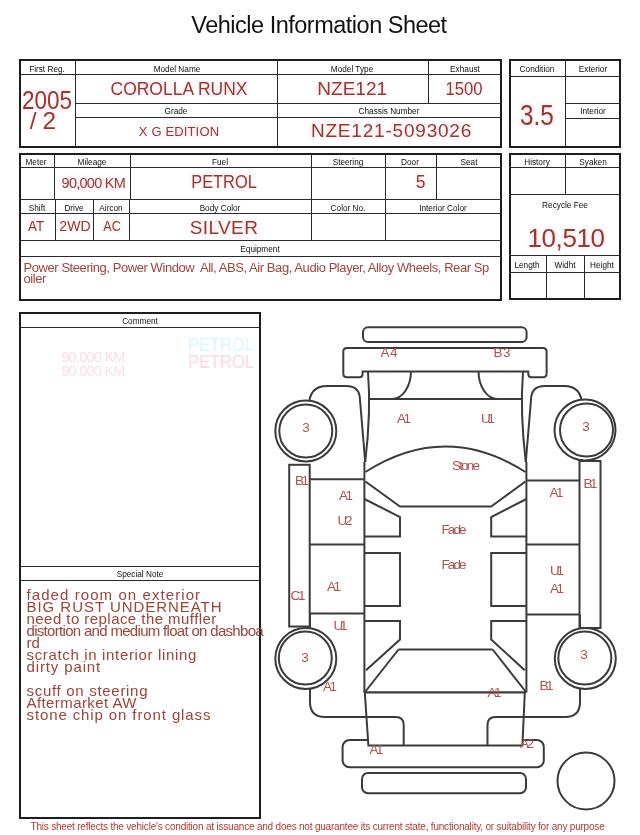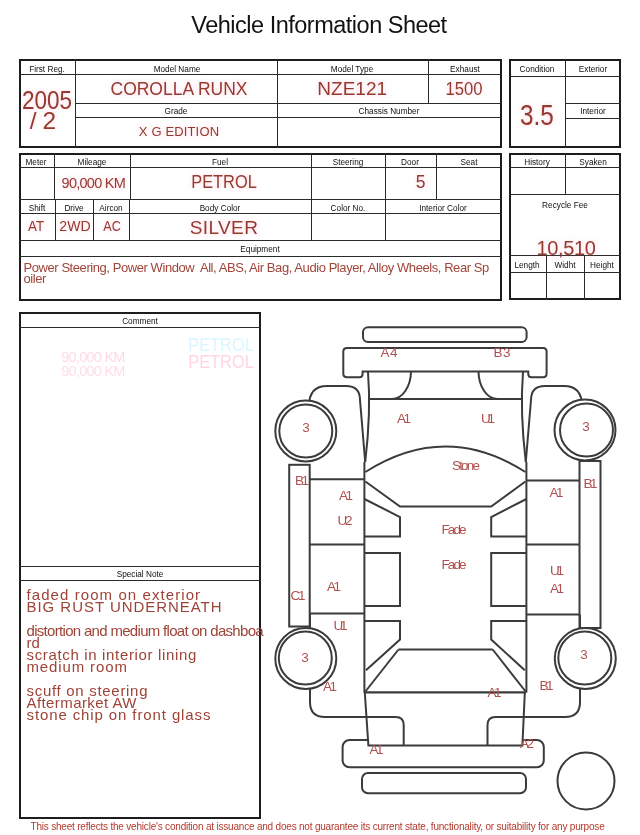--- a/index.html
+++ b/index.html
@@ -50,20 +50,21 @@
 <div class="t rv" style="left:352.2px;top:88.5px;font-size:19px;">NZE121</div>
 
 <div class="t rv" style="left:464px;top:88.5px;font-size:19px;transform:translate(-50%,-50%) scaleX(.875);">1500</div>
 
 <div class="t hd" style="left:176px;top:110px;">Grade</div>
 
 <div class="t hd" style="left:389px;top:110px;">Chassis Number</div>
 
 <div class="t rv" style="left:179px;top:131px;font-size:13px;letter-spacing:.15px;">X G EDITION</div>
 
+<div class="t rv" style="left:391.5px;top:131.3px;font-size:19px;letter-spacing:.8px;">NZE121-5093026</div>
 
 <div class="box" style="left:509px;top:59px;width:112px;height:89px;"></div>
 
 <div class="vl" style="left:565px;top:59px;height:89px;"></div>
 
 <div class="hl" style="left:509px;top:76px;width:112px;"></div>
 
 <div class="hl" style="left:565px;top:103px;width:56px;"></div>
 
 <div class="hl" style="left:565px;top:118px;width:56px;"></div>
@@ -165,21 +166,21 @@
 <div class="vl" style="left:546px;top:255px;height:45px;"></div>
 
 <div class="vl" style="left:584px;top:255px;height:45px;"></div>
 
 <div class="t hd" style="left:537px;top:160.5px;">History</div>
 
 <div class="t hd" style="left:593px;top:160.5px;">Syaken</div>
 
 <div class="t hd" style="left:565px;top:203.5px;">Recycle Fee</div>
 
-<div class="t rv" style="left:566px;top:248px;font-size:20px;letter-spacing:-.4px;">10,510</div>
+<div class="t rv" style="left:566px;top:238px;font-size:26px;letter-spacing:-.4px;">10,510</div>
 
 <div class="t hd" style="left:527px;top:264px;">Length</div>
 
 <div class="t hd" style="left:565px;top:264px;">Widht</div>
 
 <div class="t hd" style="left:602px;top:264px;">Height</div>
 
 <div class="box" style="left:19px;top:312px;width:242px;height:507px;"></div>
 
 <div class="hl" style="left:19px;top:327px;width:242px;"></div>
@@ -196,25 +197,25 @@
 
 <div class="hl" style="left:19px;top:566px;width:242px;"></div>
 
 <div class="hl" style="left:19px;top:580px;width:242px;"></div>
 
 <div class="t hd" style="left:140px;top:573.3px;">Special Note</div>
 
 <div style="position:absolute;left:26.5px;top:589px;font-size:15px;line-height:12.05px;color:#9e4337;white-space:nowrap;">
 <span style="letter-spacing:1.08px;">faded room on exterior</span><br>
 <span style="letter-spacing:.96px;">BIG RUST UNDERNEATH</span><br>
-<br>
+<span style="letter-spacing:.45px;">need to replace the muffler</span><br>
 <span style="letter-spacing:-.69px;">distortion and medium float on dashboa</span><br>
 <span>rd</span><br>
 <span style="letter-spacing:.66px;">scratch in interior lining</span><br>
-<span style="letter-spacing:.87px;">medium room</span><br>
+<span style="letter-spacing:.87px;">dirty paint</span><br>
 <br>
 <span style="letter-spacing:.7px;">scuff on steering</span><br>
 <span style="letter-spacing:.42px;">Aftermarket AW</span><br>
 <span style="letter-spacing:.89px;">stone chip on front glass</span></div>
 
 <div class="t" style="left:317.5px;top:826px;font-size:10px;letter-spacing:-.2px;color:#b23a2e;text-align:right;">This sheet reflects the vehicle's condition at issuance and does not guarantee its current state, functionality, or suitability for any purpose</div>
 
 <svg style="position:absolute;left:0;top:0;" width="640" height="835" viewBox="0 0 640 835" fill="none" stroke="#3b3b3b" stroke-width="2">
 
 <rect x="363" y="327.3" width="163.6" height="14.6" rx="5" fill="#fff"></rect>

